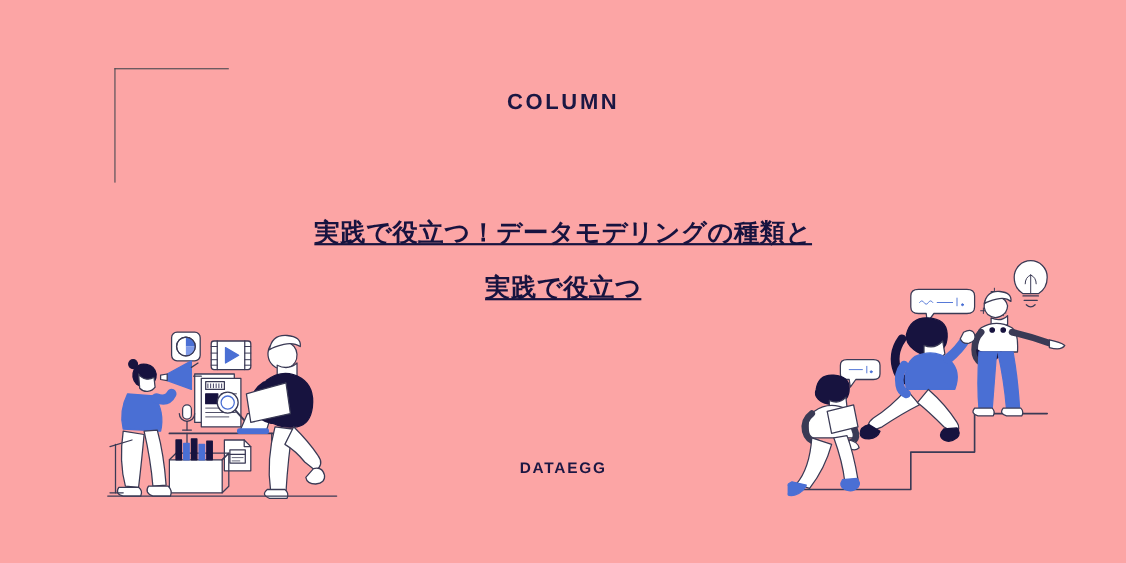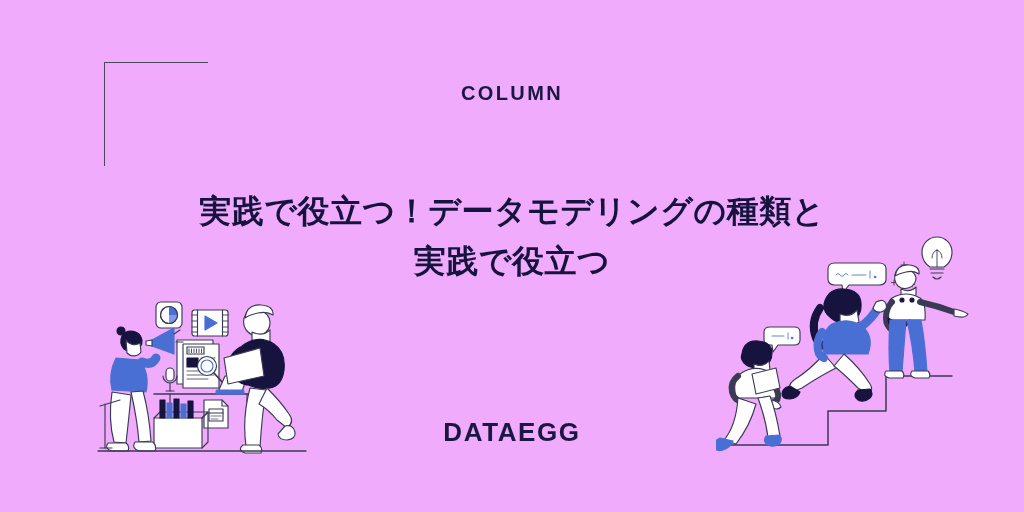--- a/index.html
+++ b/index.html
@@ -7,21 +7,21 @@
     padding: 0;
     background: #ffffff;
   }
   body {
     font-family: "Liberation Sans", sans-serif;
   }
   #canvas {
     position: relative;
     width: 1024px;
     height: 512px;
-    background: #f0abfc;
+    background: #fca5a5;
     overflow: hidden;
   }
 
   
   #corner-bracket {
     position: absolute;
     left: 104px;
     top: 62px;
     width: 104px;
     height: 104px;
@@ -43,36 +43,37 @@
     color: #1b1743;
   }
 
   
   #title {
     position: absolute;
     left: 112px;
     top: 186px;
     width: 800px;
     text-align: center;
-    font-size: 32px;
+    font-size: 23px;
     font-weight: bold;
     line-height: 50px;
     letter-spacing: 0.5px;
     color: #17133f;
+    text-decoration: underline;
   }
   #title .tline { display: block; white-space: nowrap; }
 
   
   #brand {
     position: absolute;
     left: 0;
     top: 417px;
     width: 1024px;
     text-align: center;
-    font-size: 26px;
+    font-size: 14px;
     font-weight: bold;
     letter-spacing: 1.6px;
     color: #1b1743;
   }
 
   
   .illus {
     position: absolute;
   }
   #illus-left  { left: 92px;  top: 288px; width: 228px; height: 168px; }

